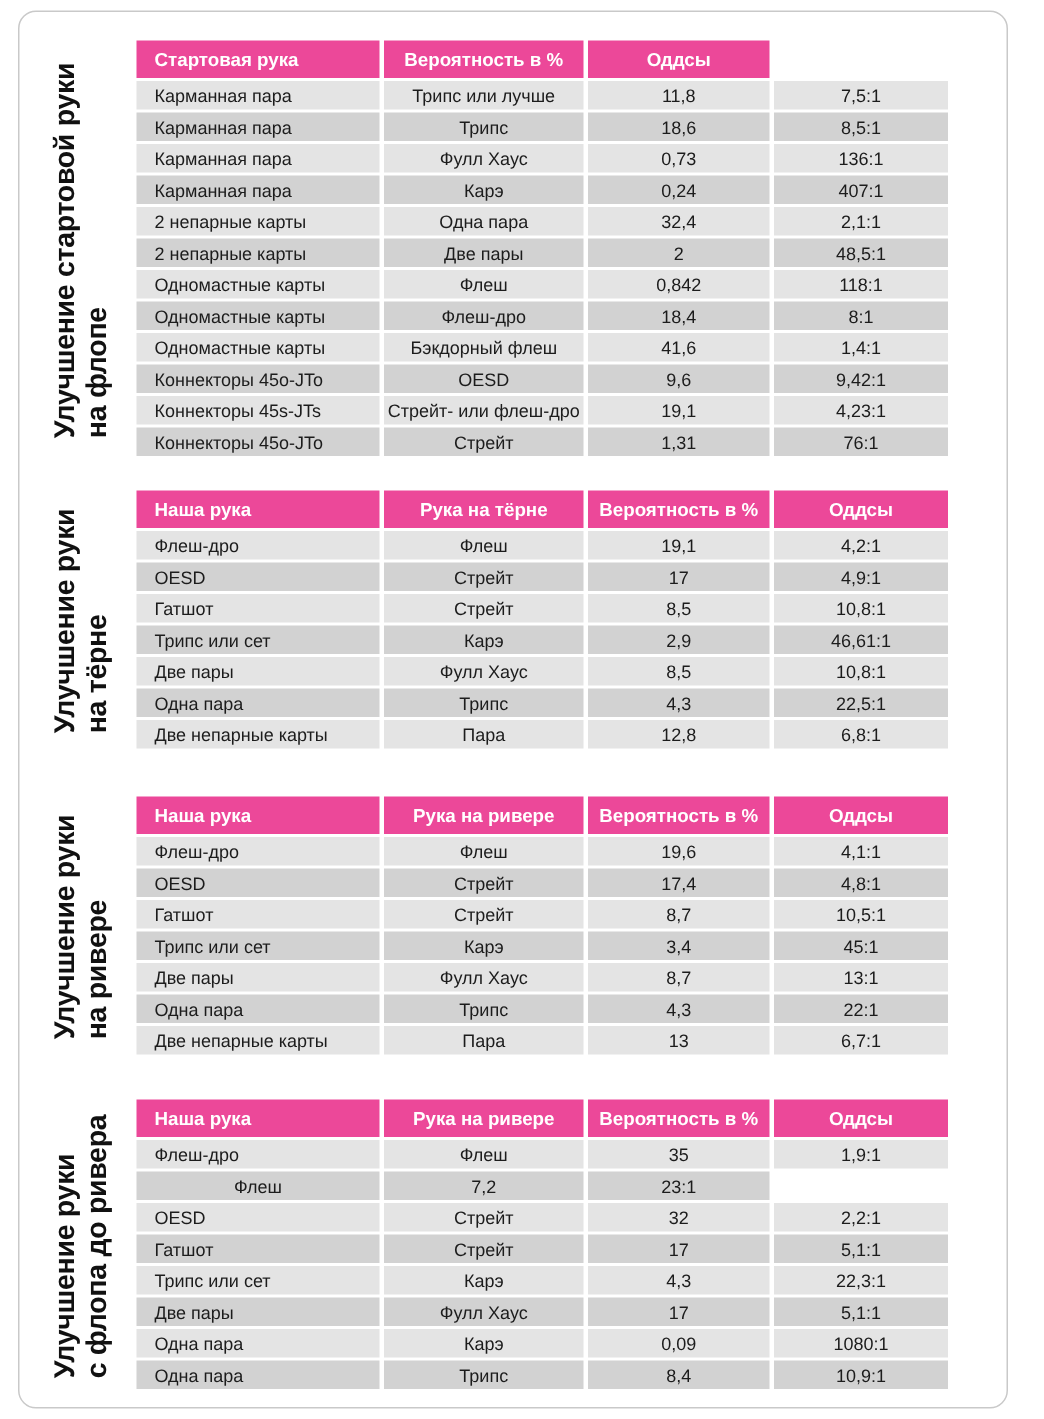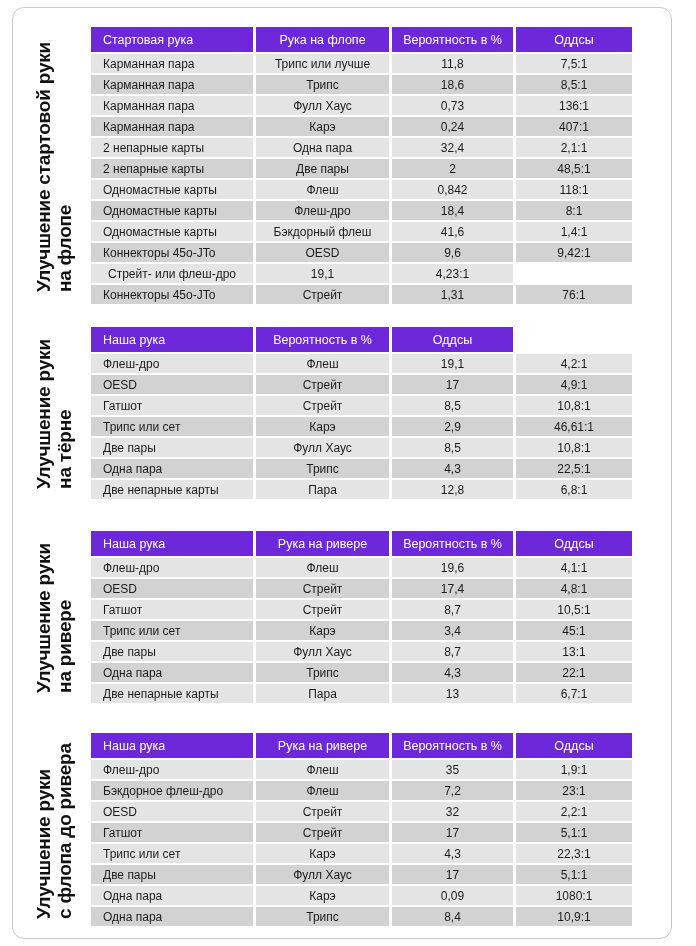--- a/index.html
+++ b/index.html
@@ -57,24 +57,24 @@
     width: 541px;
     flex: none;
   }
   .thead, .trow {
     display: grid;
     grid-template-columns: 162px 133px 121px 116px;
     column-gap: 3px;
     margin-bottom: 2px;
   }
   .th {
-    background: #6d28d9;
+    background: #ec4899;
     color: #ffffff;
     font-size: 12.5px;
-    font-weight: 400;
+    font-weight: 700;
     height: 25px;
     display: flex;
     align-items: center;
     justify-content: center;
   }
   .td {
     font-size: 12px;
     color: #1c1c1c;
     height: 19px;
     display: flex;
@@ -96,21 +96,20 @@
   <div class="page-card">
 
     <section class="block s0">
       <div class="label-col">
         <div class="rot">Улучшение стартовой руки
 на флопе</div>
       </div>
       <div class="tbl">
           <div class="thead">
             <div class="th c0">Стартовая рука</div>
-            <div class="th c1">Рука на флопе</div>
             <div class="th c2">Вероятность в %</div>
             <div class="th c3">Оддсы</div>
           </div>
           <div class="trow odd">
             <div class="td c0">Карманная пара</div>
             <div class="td c1">Трипс или лучше</div>
             <div class="td c2">11,8</div>
             <div class="td c3">7,5:1</div>
           </div>
           <div class="trow even">
@@ -161,20 +160,21 @@
             <div class="td c2">41,6</div>
             <div class="td c3">1,4:1</div>
           </div>
           <div class="trow even">
             <div class="td c0">Коннекторы 45o-JTo</div>
             <div class="td c1">OESD</div>
             <div class="td c2">9,6</div>
             <div class="td c3">9,42:1</div>
           </div>
           <div class="trow odd">
+            <div class="td c0">Коннекторы 45s-JTs</div>
             <div class="td c1">Стрейт- или флеш-дро</div>
             <div class="td c2">19,1</div>
             <div class="td c3">4,23:1</div>
           </div>
           <div class="trow even">
             <div class="td c0">Коннекторы 45o-JTo</div>
             <div class="td c1">Стрейт</div>
             <div class="td c2">1,31</div>
             <div class="td c3">76:1</div>
           </div>
@@ -182,20 +182,21 @@
     </section>
 
     <section class="block s1">
       <div class="label-col">
         <div class="rot">Улучшение руки
 на тёрне</div>
       </div>
       <div class="tbl">
           <div class="thead">
             <div class="th c0">Наша рука</div>
+            <div class="th c1">Рука на тёрне</div>
             <div class="th c2">Вероятность в %</div>
             <div class="th c3">Оддсы</div>
           </div>
           <div class="trow odd">
             <div class="td c0">Флеш-дро</div>
             <div class="td c1">Флеш</div>
             <div class="td c2">19,1</div>
             <div class="td c3">4,2:1</div>
           </div>
           <div class="trow even">
@@ -306,21 +307,20 @@
             <div class="th c2">Вероятность в %</div>
             <div class="th c3">Оддсы</div>
           </div>
           <div class="trow odd">
             <div class="td c0">Флеш-дро</div>
             <div class="td c1">Флеш</div>
             <div class="td c2">35</div>
             <div class="td c3">1,9:1</div>
           </div>
           <div class="trow even">
-            <div class="td c0">Бэкдорное флеш-дро</div>
             <div class="td c1">Флеш</div>
             <div class="td c2">7,2</div>
             <div class="td c3">23:1</div>
           </div>
           <div class="trow odd">
             <div class="td c0">OESD</div>
             <div class="td c1">Стрейт</div>
             <div class="td c2">32</div>
             <div class="td c3">2,2:1</div>
           </div>

